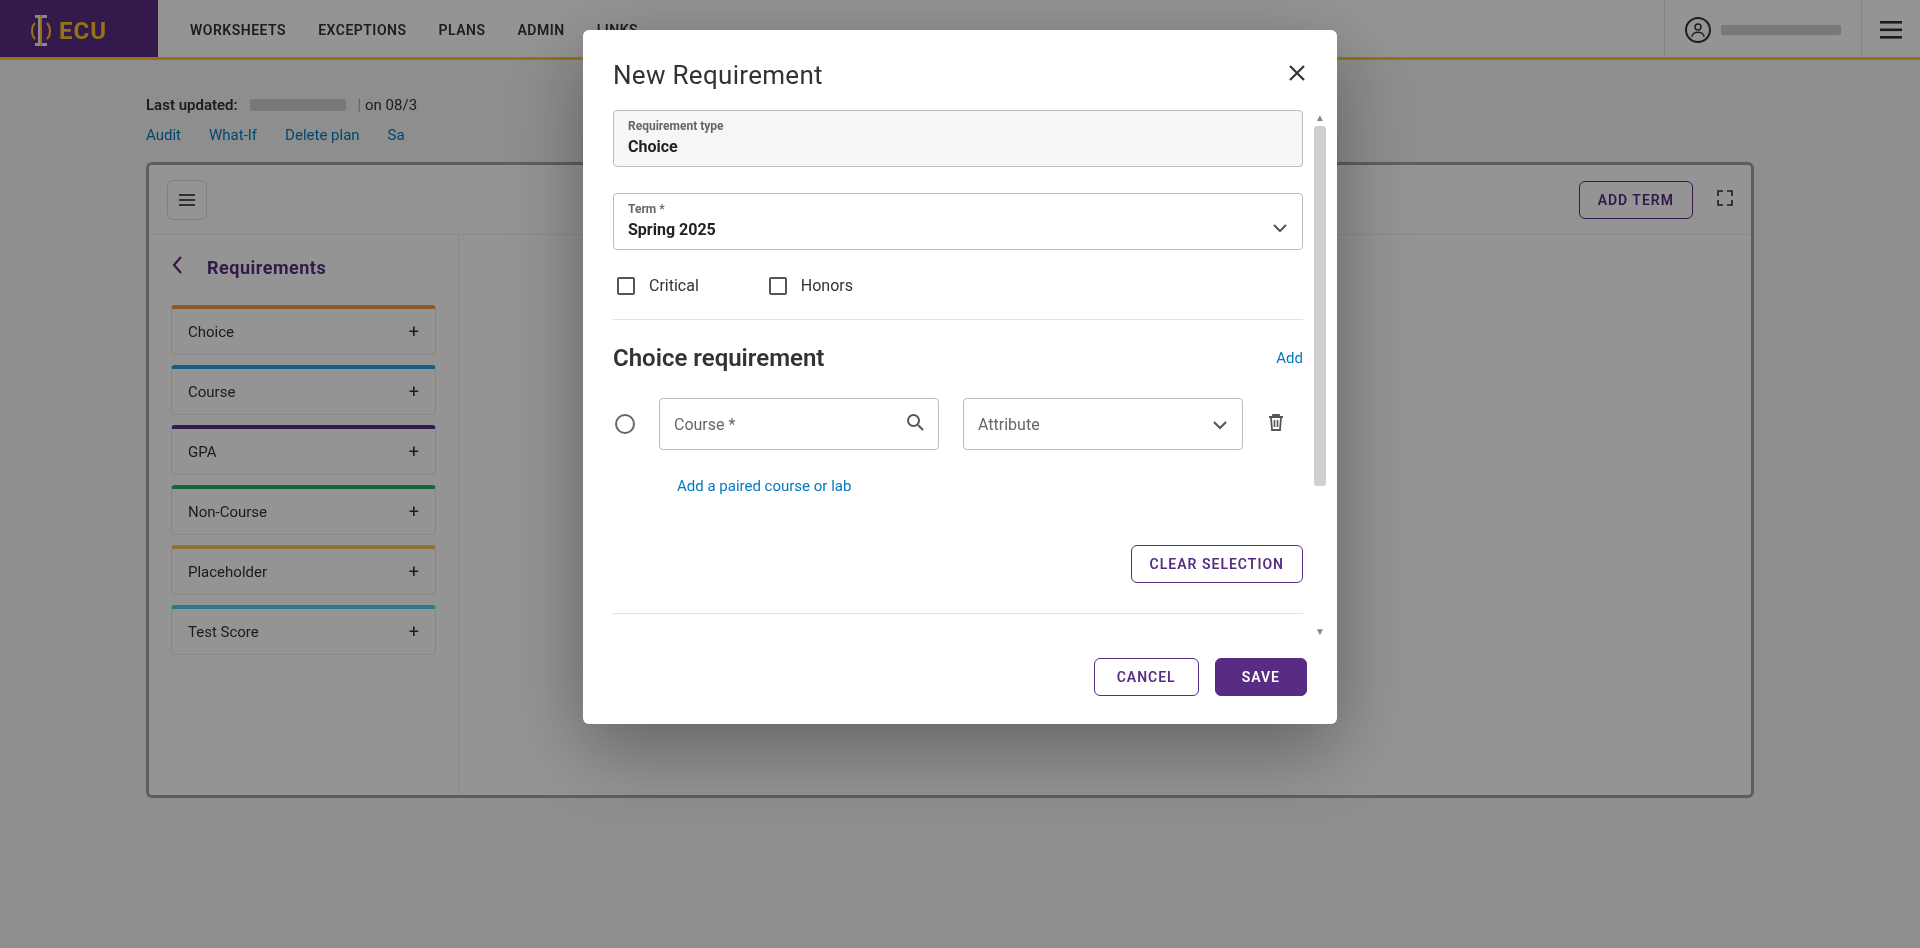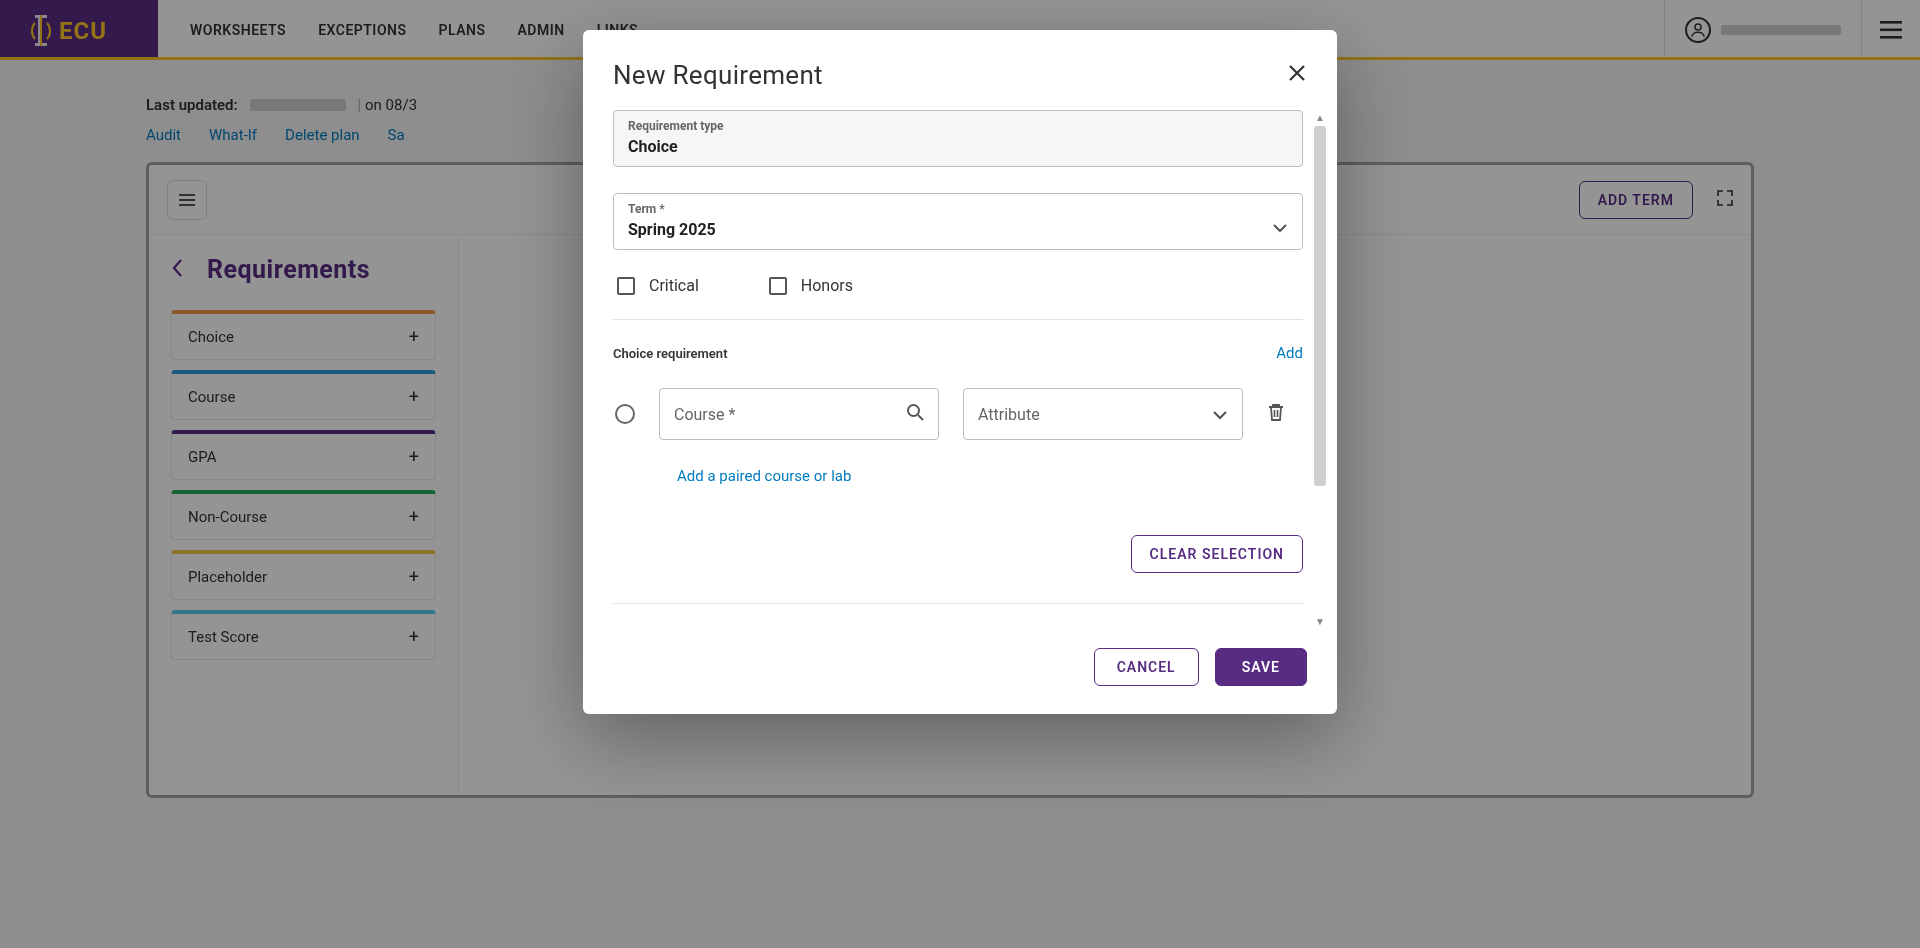--- a/index.html
+++ b/index.html
@@ -34,21 +34,21 @@
   .card-header { height: 70px; display:flex; align-items:center; justify-content:space-between; padding: 0 18px; border-bottom: 1px solid #eee; }
   .hamburger { width: 40px; height: 40px; border:1px solid #ddd; border-radius:6px; display:flex; align-items:center; justify-content:center; cursor:pointer; }
   .add-term { border:1px solid #582C83; color:#582C83; background:transparent; border-radius:6px; padding: 10px 18px; letter-spacing:1px; font-weight:600; cursor:pointer; font-size:14px; }
   .header-icons { display:flex; align-items:center; gap: 24px; }
   .expand-btn { cursor:pointer; color:#333; }
 
   .card-body { display:flex; }
   .sidebar { width: 310px; border-right:1px solid #eee; padding: 20px 22px 40px 22px; }
   .sidebar-head { display:flex; align-items:center; gap: 24px; margin-bottom: 26px; }
   .back-chevron { cursor:pointer; color:#582C83; }
-  .sidebar-title { font-size: 25px; font-weight:700; color:#582C83; letter-spacing:0.5px; }
+  .sidebar-title { font-size: 18px; font-weight:700; color:#582C83; letter-spacing:0.5px; }
 
   .req-item { border:1px solid #e8e8e8; border-top-width:4px; border-radius:4px; padding: 12px 16px; margin-bottom: 10px; display:flex; align-items:center; justify-content:space-between; font-size:15px; color:#333; cursor:grab; }
   .req-item .plus { color:#333; font-size:18px; }
   .bt-orange { border-top-color:#f2994a; }
   .bt-teal   { border-top-color:#2d9cdb; }
   .bt-purple { border-top-color:#582C83; }
   .bt-green  { border-top-color:#27ae60; }
   .bt-yellow { border-top-color:#f2c94c; }
   .bt-aqua   { border-top-color:#56ccf2; }
 
@@ -70,21 +70,21 @@
   .field .value { font-size: 16px; color:#222; padding-top:4px; }
   .chevron { color:#555; }
 
   .checkbox-row { display:flex; gap: 70px; padding: 0 4px 24px 4px; }
   .chk { display:flex; align-items:center; gap: 14px; font-size:16px; color:#333; cursor:pointer; }
   .chk .box { width:18px; height:18px; border:2px solid #555; border-radius:2px; }
 
   .divider { height:1px; background:#e2e2e2; margin: 0 0 24px 0; }
 
   .section-head { display:flex; align-items:center; justify-content:space-between; margin-bottom: 26px; }
-  .section-title { font-size: 13px; font-weight:600; color:#333; }
+  .section-title { font-size: 24px; font-weight:600; color:#333; }
   .section-add { color:#027abf; font-size:15px; cursor:pointer; }
 
   .choice-row { display:flex; align-items:center; gap: 24px; margin-bottom: 26px; padding-left: 2px; }
   .radio { width:20px; height:20px; border:2px solid #666; border-radius:50%; flex:0 0 auto; cursor:pointer; }
   .course-field { flex:0 0 280px; border:1px solid #bdbdbd; border-radius:4px; height:52px; display:flex; align-items:center; justify-content:space-between; padding: 0 14px; }
   .course-field .placeholder { color:#666; font-size:16px; }
   .attr-field { flex:0 0 280px; border:1px solid #bdbdbd; border-radius:4px; height:52px; display:flex; align-items:center; justify-content:space-between; padding: 0 14px; }
   .attr-field .placeholder { color:#666; font-size:16px; }
   .trash-btn { cursor:pointer; color:#555; }
 

